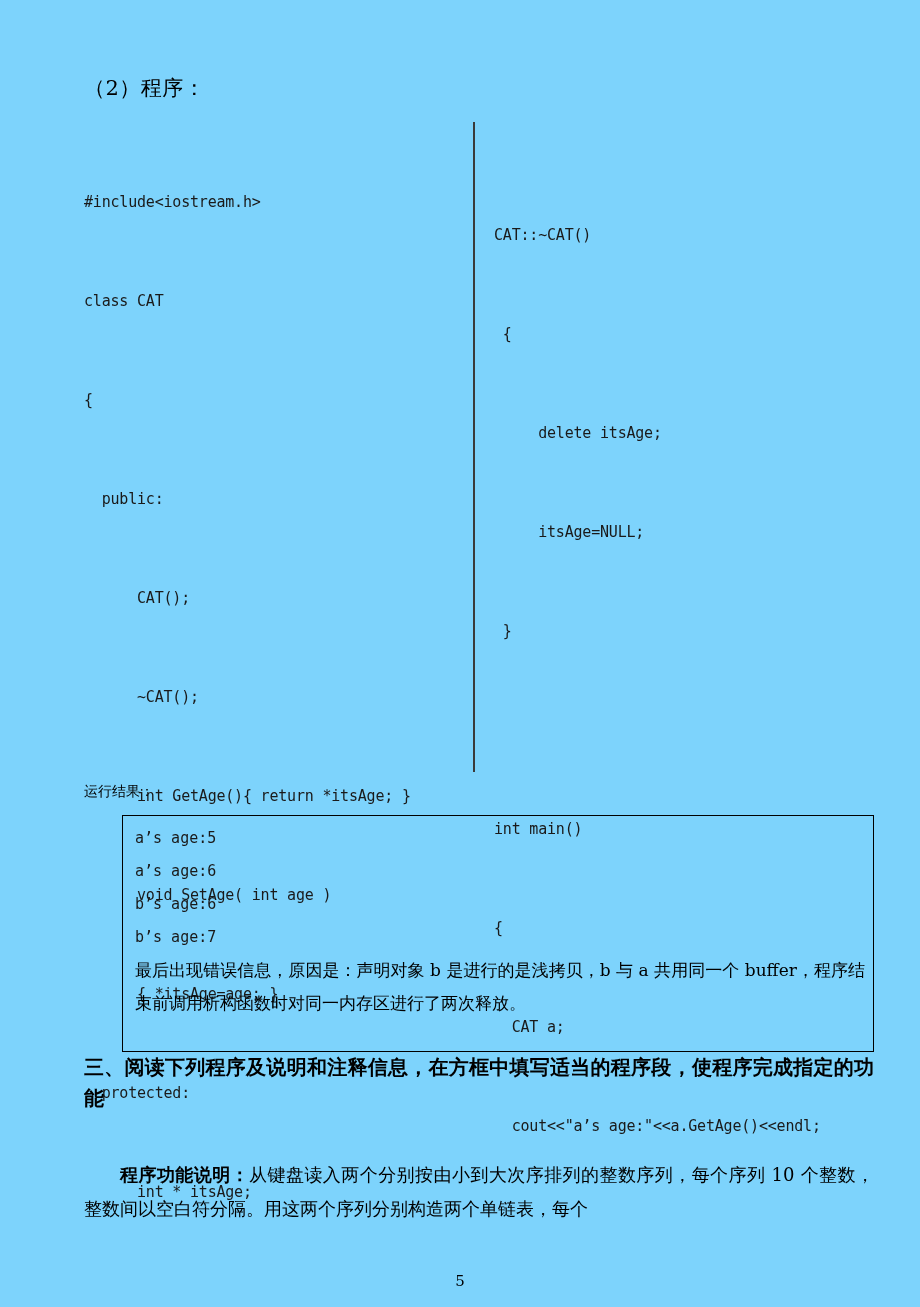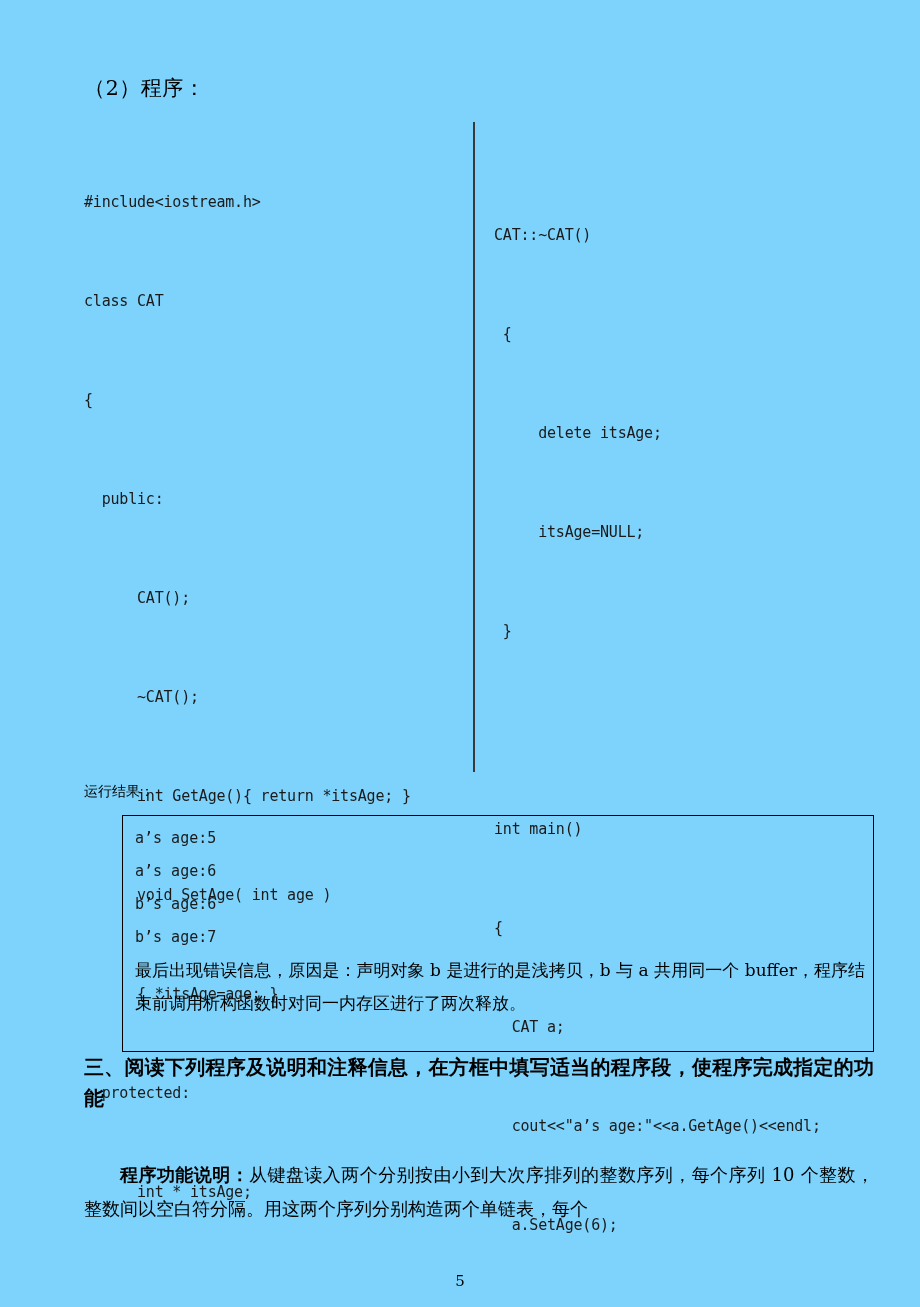--- a/index.html
+++ b/index.html
@@ -186,21 +186,20 @@
       <div class="code-line">CAT::~CAT()</div>
       <div class="code-line"> {</div>
       <div class="code-line">     delete itsAge;</div>
       <div class="code-line">     itsAge=NULL;</div>
       <div class="code-line"> }</div>
       <div class="code-line blank"></div>
       <div class="code-line">int main()</div>
       <div class="code-line">{</div>
       <div class="code-line">  CAT a;</div>
       <div class="code-line">  cout&lt;&lt;"a’s age:"&lt;&lt;a.GetAge()&lt;&lt;endl;</div>
-      <div class="code-line">  a.SetAge(6);</div>
       
       
       
       
       
       
       
     </div>
   </div>
 

